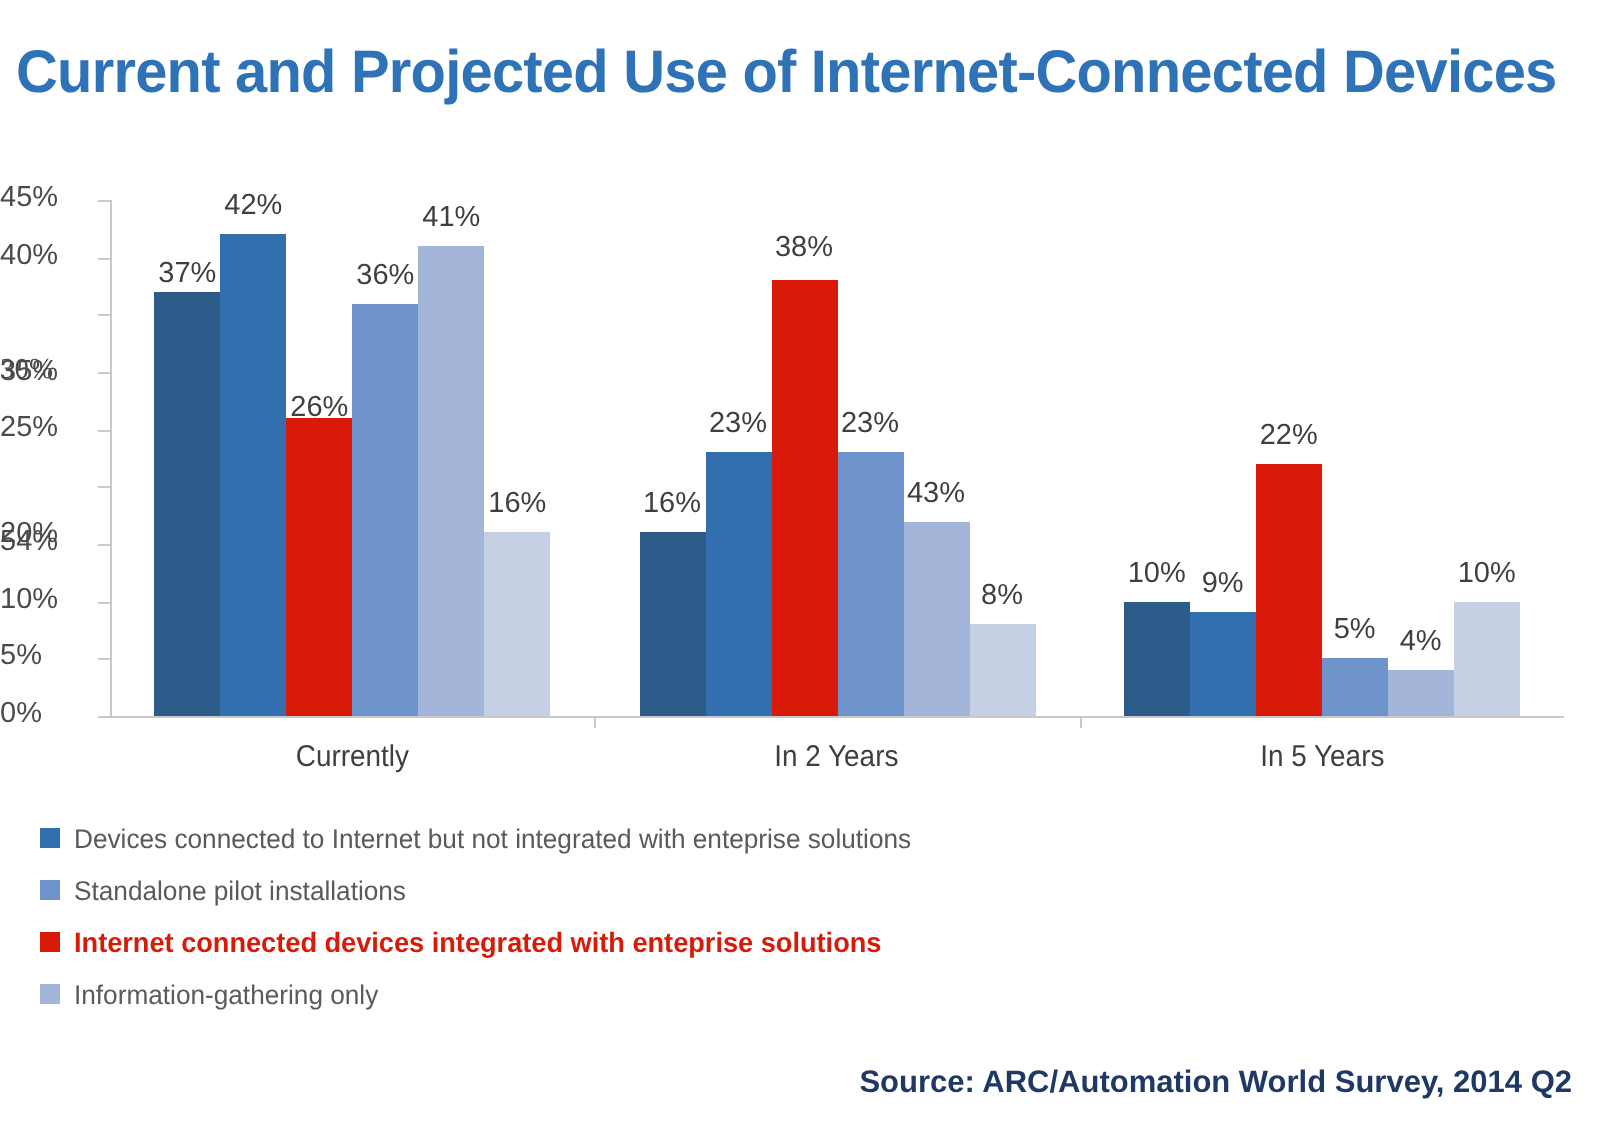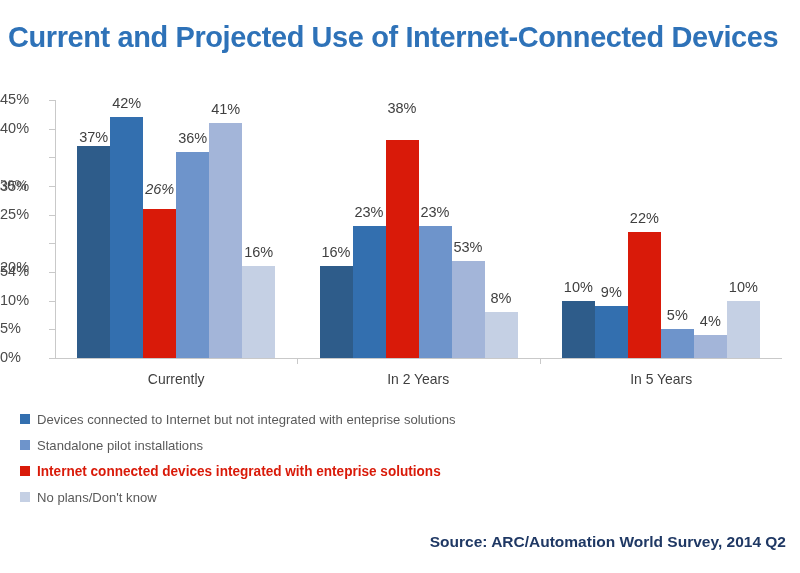--- a/index.html
+++ b/index.html
@@ -196,37 +196,37 @@
   <div id="x-separators">
       <div class="x-sep" style="left: 297.333px;"></div>
       <div class="x-sep" style="left: 539.667px;"></div>
     </div>
   <div id="bars-layer">
       <div class="bar" style="left: 77.1667px; width: 33px; height: 212.133px; background: rgb(46, 92, 138);"></div>
       <div class="bar-label" style="left: 67.1667px; width: 53px; top: 41px;">37%</div>
       <div class="bar" style="left: 110.167px; width: 33px; height: 240.8px; background: rgb(51, 111, 175);"></div>
       <div class="bar-label" style="left: 100.167px; width: 53px; top: 7.2px;">42%</div>
       <div class="bar" style="left: 143.167px; width: 33px; height: 149.067px; background: rgb(217, 26, 9);"></div>
-      <div class="bar-label" style="left: 133.167px; width: 53px; top: 93px; font-style: italic;">26%</div>
+      <div class="bar-label" style="left: 133.167px; width: 53px; top: 108px;">26%</div>
       <div class="bar" style="left: 176.167px; width: 33px; height: 206.4px; background: rgb(110, 148, 203);"></div>
       <div class="bar-label" style="left: 166.167px; width: 53px; top: 41.6px;">36%</div>
       <div class="bar" style="left: 209.167px; width: 33px; height: 235.067px; background: rgb(163, 181, 217);"></div>
       <div class="bar-label" style="left: 199.167px; width: 53px; top: 12.9333px;">41%</div>
       <div class="bar" style="left: 242.167px; width: 33px; height: 91.7333px; background: rgb(197, 208, 228);"></div>
       <div class="bar-label" style="left: 232.167px; width: 53px; top: 156.267px;">16%</div>
       <div class="bar" style="left: 319.5px; width: 33px; height: 91.7333px; background: rgb(46, 92, 138);"></div>
       <div class="bar-label" style="left: 309.5px; width: 53px; top: 156.267px;">16%</div>
       <div class="bar" style="left: 352.5px; width: 33px; height: 131.867px; background: rgb(51, 111, 175);"></div>
       <div class="bar-label" style="left: 342.5px; width: 53px; top: 116.133px;">23%</div>
       <div class="bar" style="left: 385.5px; width: 33px; height: 217.867px; background: rgb(217, 26, 9);"></div>
-      <div class="bar-label" style="left: 375.5px; width: 53px; top: 12px;">38%</div>
+      <div class="bar-label" style="left: 375.5px; width: 53px; top: 28px;">38%</div>
       <div class="bar" style="left: 418.5px; width: 33px; height: 131.867px; background: rgb(110, 148, 203);"></div>
       <div class="bar-label" style="left: 408.5px; width: 53px; top: 116.133px;">23%</div>
       <div class="bar" style="left: 451.5px; width: 33px; height: 97.4667px; background: rgb(163, 181, 217);"></div>
-      <div class="bar-label" style="left: 441.5px; width: 53px; top: 150.533px;">53%</div>
+      <div class="bar-label" style="left: 441.5px; width: 53px; top: 150.533px;">43%</div>
       <div class="bar" style="left: 484.5px; width: 33px; height: 45.8667px; background: rgb(197, 208, 228);"></div>
       <div class="bar-label" style="left: 474.5px; width: 53px; top: 202.133px;">8%</div>
       <div class="bar" style="left: 561.833px; width: 33px; height: 57.3333px; background: rgb(46, 92, 138);"></div>
       <div class="bar-label" style="left: 551.833px; width: 53px; top: 190.667px;">10%</div>
       <div class="bar" style="left: 594.833px; width: 33px; height: 51.6px; background: rgb(51, 111, 175);"></div>
       <div class="bar-label" style="left: 584.833px; width: 53px; top: 196.4px;">9%</div>
       <div class="bar" style="left: 627.833px; width: 33px; height: 126.133px; background: rgb(217, 26, 9);"></div>
       <div class="bar-label" style="left: 617.833px; width: 53px; top: 121.867px;">22%</div>
       <div class="bar" style="left: 660.833px; width: 33px; height: 28.6667px; background: rgb(110, 148, 203);"></div>
       <div class="bar-label" style="left: 650.833px; width: 53px; top: 219.333px;">5%</div>
@@ -249,18 +249,18 @@
     </div>
     <div class="legend-row">
       <span class="legend-swatch" style="background: rgb(110, 148, 203);"></span>
       <span class="legend-text">Standalone pilot installations</span>
     </div>
     <div class="legend-row highlight">
       <span class="legend-swatch" style="background: rgb(217, 26, 9);"></span>
       <span class="legend-text">Internet connected devices integrated with enteprise solutions</span>
     </div>
     <div class="legend-row">
-      <span class="legend-swatch" style="background: rgb(197, 208, 228);"></span>
-      <span class="legend-text">No plans/Don't know</span>
+      <span class="legend-swatch" style="background: rgb(163, 181, 217);"></span>
+      <span class="legend-text">Information-gathering only</span>
     </div>
   </div>
 
 <div id="source-note">Source: ARC/Automation World Survey, 2014 Q2</div>
 
 </body></html>

